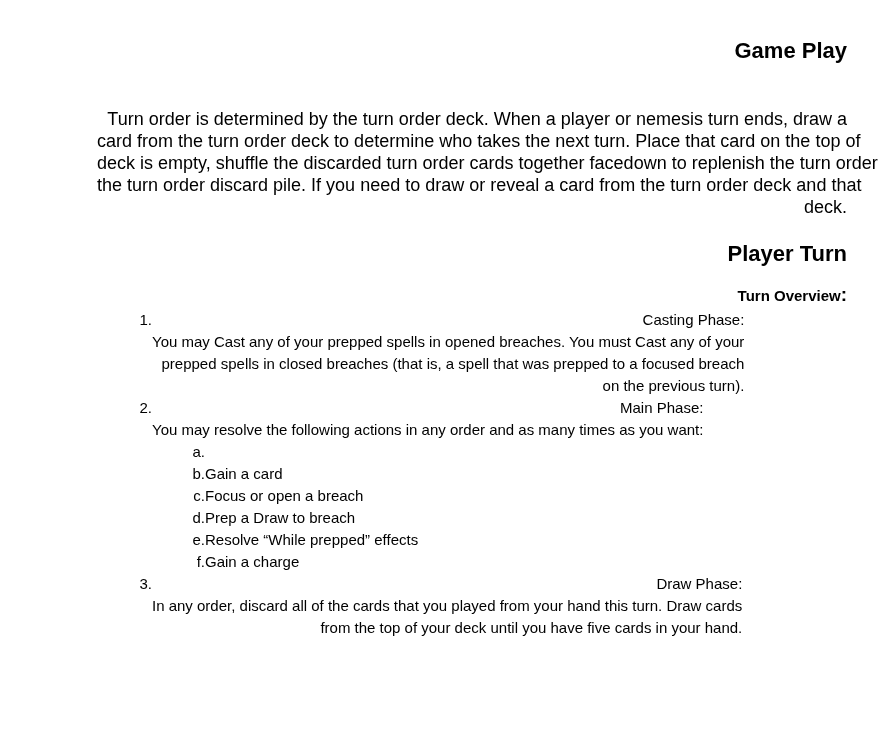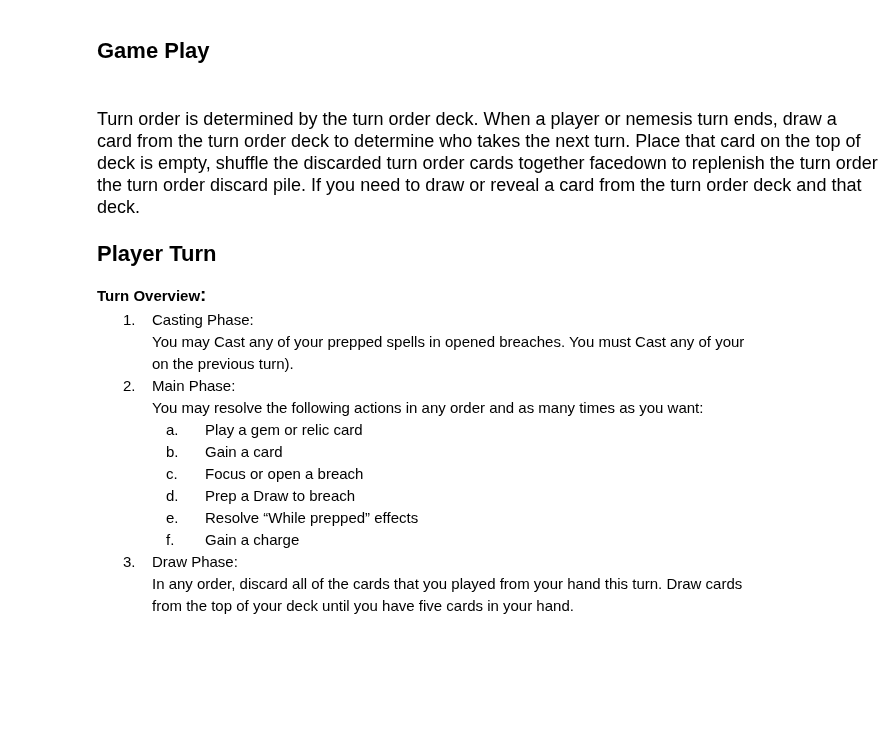--- a/index.html
+++ b/index.html
@@ -5,21 +5,21 @@
   * { box-sizing: border-box; }
   html, body { margin: 0; padding: 0; }
   body {
     width: 887px;
     height: 743px;
     background: #ffffff;
     color: #000000;
     font-family: "Liberation Sans", "DejaVu Sans", sans-serif;
     overflow: hidden;
   }
-  .doc { padding: 38px 40px 0 97px; }
+  .doc { padding: 38px 40px 0 97px; text-align: right; }
   .h1 {
     font-size: 22px;
     line-height: 26px;
     font-weight: 700;
     margin: 0;
   }
   .intro {
     margin-top: 44px;
     font-size: 18px;
     line-height: 22px;
@@ -72,33 +72,33 @@
     <span>Turn Overview</span><span class="colon">:</span>
   </div>
 
   <div class="list">
 
     <div class="item">
       <div class="marker1">1.</div>
       <div class="ibody">
         <div class="tline"><span class="b">Casting Phase</span><span>:</span></div>
         <div class="tline"><span>You may </span><span class="b">Cast</span><span> any of your prepped spells in opened breaches. You must </span><span class="b">Cast</span><span> any of your</span></div>
+        <div class="tline"><span>prepped spells in closed breaches (that is, a spell that was prepped to a focused breach</span></div>
         <div class="tline"><span>on the previous turn).</span></div>
       </div>
     </div>
 
     <div class="item">
       <div class="marker1">2.</div>
       <div class="ibody">
         <div class="tline"><span class="b">Main Phase</span><span>:</span></div>
         <div class="tline"><span>You may resolve the following actions in any order and as many times as you want:</span></div>
 
         <div class="sub">
           <div class="marker2">a.</div>
-          <div class="tline"><span>Play a gem or relic card</span></div>
         </div>
         <div class="sub">
           <div class="marker2">b.</div>
           <div class="tline"><span>Gain a card</span></div>
         </div>
         <div class="sub">
           <div class="marker2">c.</div>
           <div class="tline"><span class="b">Focus</span><span> or </span><span class="b">open</span><span> a breach</span></div>
         </div>
         <div class="sub">

